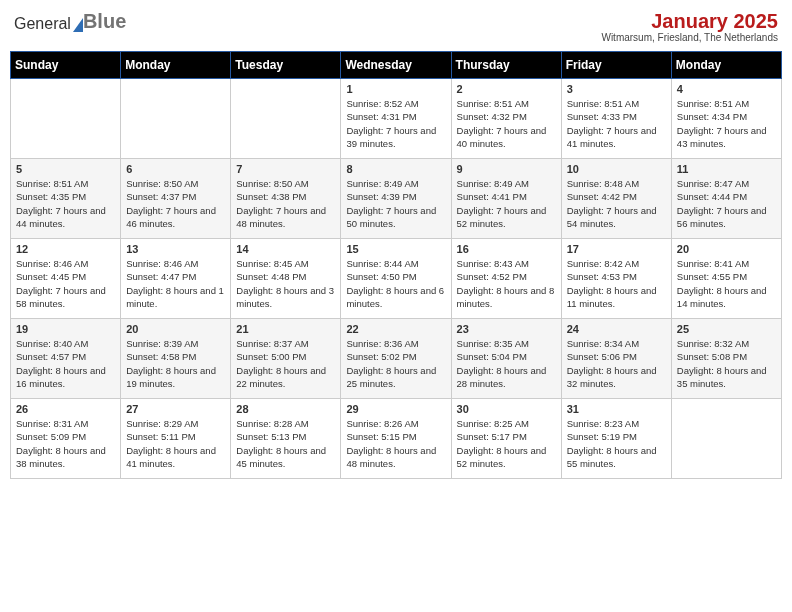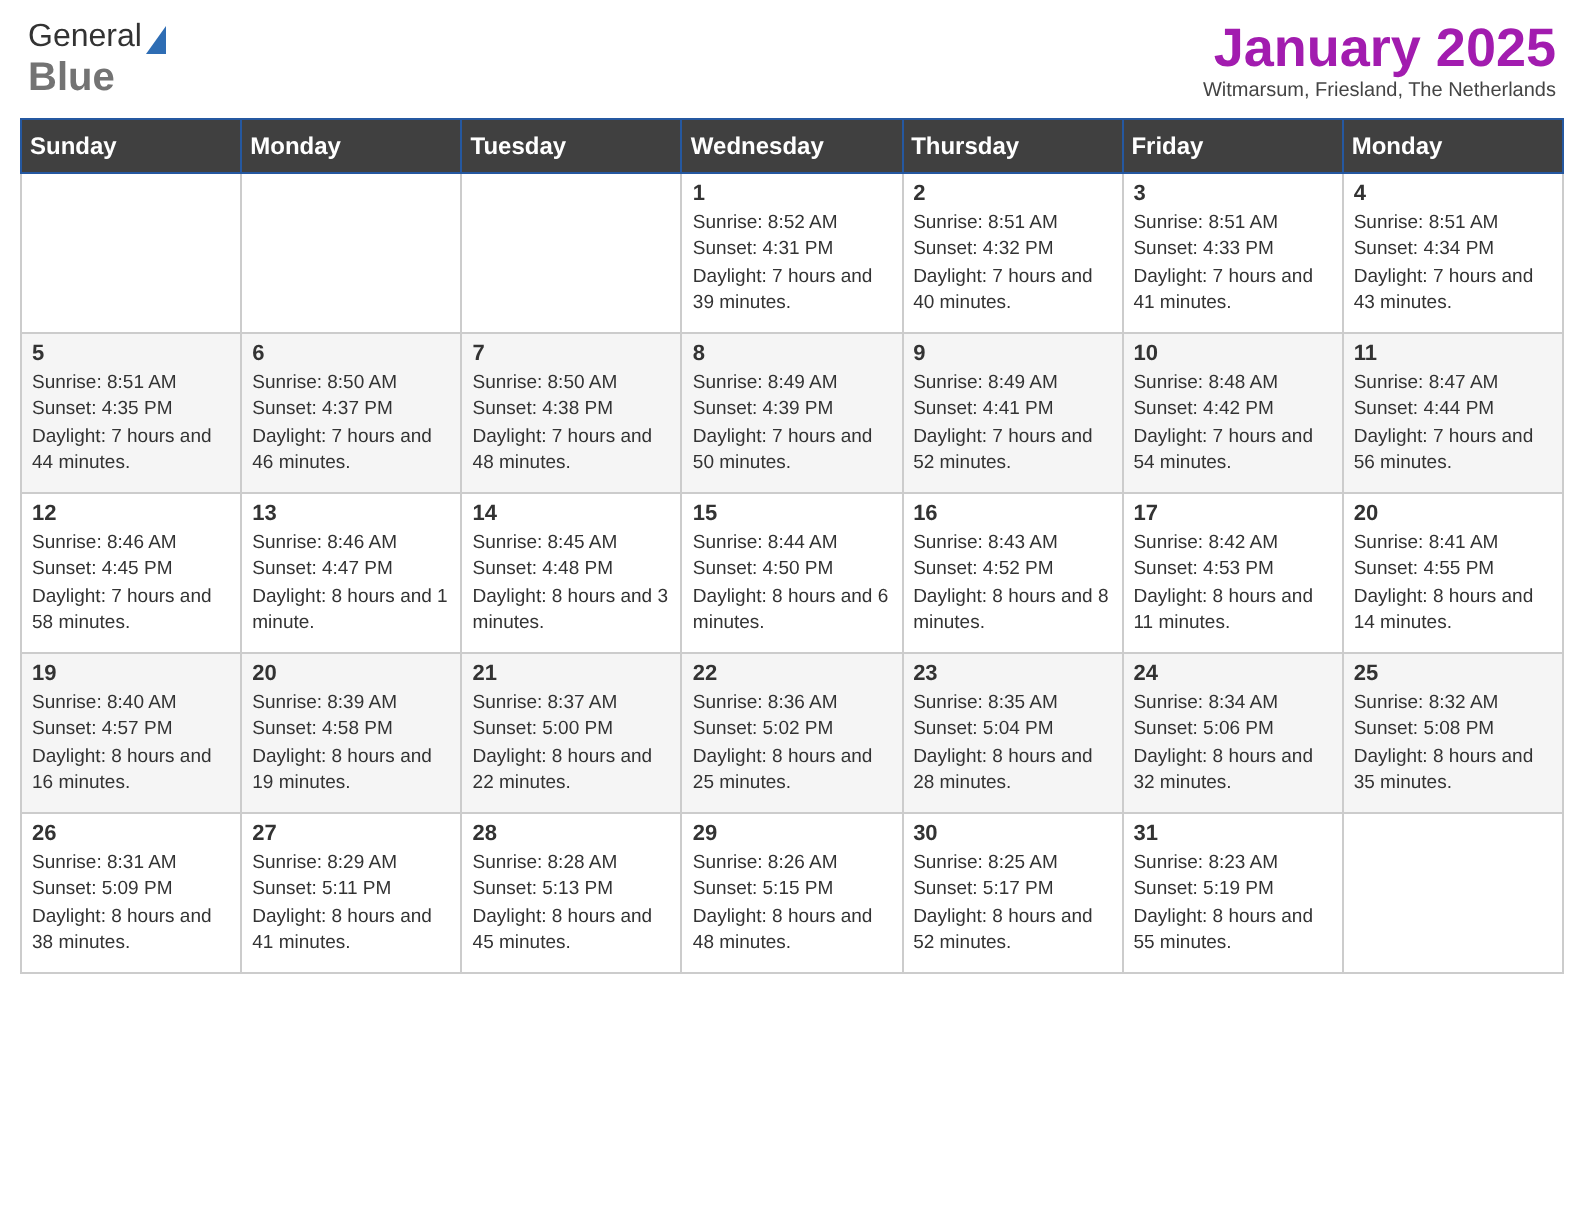--- a/index.html
+++ b/index.html
@@ -12,22 +12,22 @@
     }
     .header {
       display: flex;
       align-items: flex-start;
       justify-content: space-between;
       margin-bottom: 8px;
       padding: 0 4px;
     }
     .logo {
       display: flex;
-      flex-direction: column;
-      align-items: flex-start;
+      flex-direction: row;
+      align-items: flex-end;
     }
     .logo-general { color: #333; }
     .logo-blue { color: #737373; }
     .logo-arrow {
       width: 0;
       height: 0;
       border-left: 10px solid transparent;
       border-bottom: 14px solid #2e6db4;
       display: inline-block;
       margin-left: 2px;
@@ -35,36 +35,36 @@
       margin-top: 2px;
     }
     .logo-row {
       display: flex;
       align-items: center;
     }
     .title-area {
       text-align: right;
     }
     .month-title {
-      font-size: 27px;
+      font-size: 20px;
       font-weight: bold;
-      color: #a21caf;
+      color: #b91c1c;
       line-height: 1.1;
     }
     .location-title {
       font-size: 10px;
       color: #444;
     }
     .calendar {
       width: 100%;
       border-collapse: collapse;
       border: 1px solid #ccc;
     }
     .calendar th {
-      background-color: #404040;
+      background-color: #000000;
       color: #fff;
       font-size: 12px;
       font-weight: bold;
       padding: 6px 4px;
       text-align: left;
       border: 1px solid #2558a0;
     }
     .calendar td {
       width: 14.28%;
       vertical-align: top;

